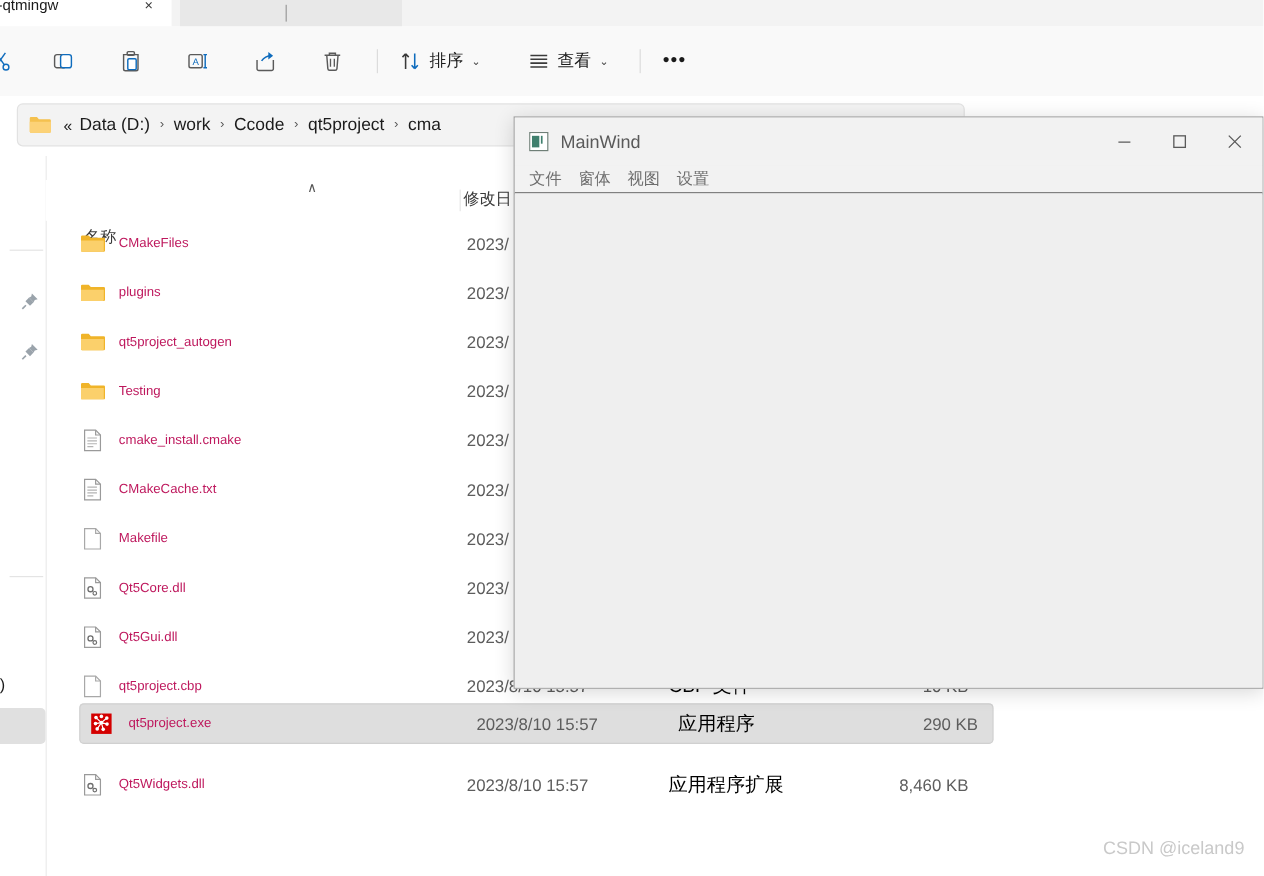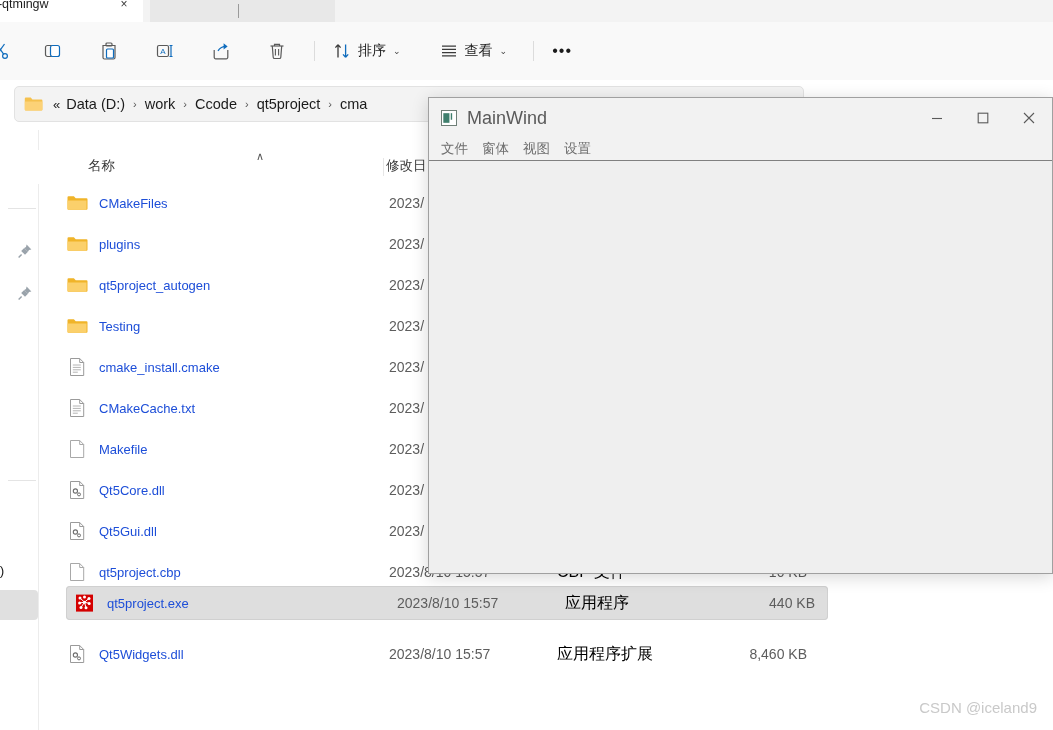--- a/index.html
+++ b/index.html
@@ -102,21 +102,21 @@
 
   
   .filelist { position: absolute; left: 38px; top: 186px; width: 1015px; bottom: 0; }
   .row {
     position: absolute; left: 20px; width: 762px; height: 34px;
     display: flex; align-items: center; border-radius: 4px; cursor: default;
   }
   .row.selected { background: #dedede; box-shadow: inset 0 0 0 1px #d0d0d0; }
   .row .ficon { width: 22px; height: 22px; margin-left: 8px; flex: 0 0 auto; }
   .row .fname {
-    font-size: 13px; color: #1d4ed8; margin-left: 11px; white-space: nowrap;
+    font-size: 11px; color: #be185d; margin-left: 11px; white-space: nowrap;
     width: 290px; overflow: hidden;
   }
   .row .fdate {
     font-size: 14px; color: #5d5d5d; white-space: nowrap; width: 168px; flex: 0 0 auto;
   }
   .row .ftype {
     font-size: 16px; color: #000000; white-space: nowrap; width: 150px; flex: 0 0 auto;
   }
   .row .fsize {
     font-size: 14px; color: #5d5d5d; white-space: nowrap; width: 100px;
@@ -133,21 +133,21 @@
   .qt-title {
     position: absolute; left: 0; top: 0; right: 0; height: 40px;
     background: #f2f2f2; display: flex; align-items: center;
   }
   .qt-appicon {
     width: 16px; height: 16px; margin-left: 12px; flex: 0 0 auto;
     border: 1px solid #6f7f77; background: #ffffff;
     display: block;
   }
   .qt-title-text {
-    font-size: 18px; color: #5a5a5a; margin-left: 10px; white-space: nowrap; flex: 1;
+    font-size: 15px; color: #5a5a5a; margin-left: 10px; white-space: nowrap; flex: 1;
   }
   .qt-ctl {
     width: 46px; height: 40px; display: flex; align-items: center; justify-content: center;
     cursor: default; flex: 0 0 auto;
   }
   .qt-menu {
     position: absolute; left: 0; top: 40px; right: 0; height: 23px;
     background: #f2f2f2; display: flex; align-items: center; padding-left: 12px; gap: 14px;
     border-bottom: 1px solid #808080;
   }
@@ -286,21 +286,21 @@
         <path d="M4.6 11.4 L1.6 14.4" stroke="#9aa3ab" stroke-width="1.4"></path>
       </svg>
       <div class="nav-divider" style="top:350px;"></div>
       <div class="nav-drive-label" style="top:433px;">:)</div>
       <div class="nav-drive-sel" style="top:460px;"></div>
     </div>
     <div class="navsep"></div>
 
     <div class="colhdr">
       <div class="col-sortmark">∧</div>
-      <div class="col-label" style="left:50px;">名称</div>
+      <div class="col-label" style="left:32px;margin-top:32px;">名称</div>
       <div class="col-vsep" style="left:345px;"></div>
       <div class="col-label" style="left:348px;">修改日</div>
     </div>
 
     <div class="filelist">
         <div class="row" style="top: 0px;">
           <svg viewBox="0 0 22 22" class="ficon">
             <path d="M1.5 5.2a1 1 0 0 1 1-1h5.4l1.8 2h10.8a1 1 0 0 1 1 1v9.6a1 1 0 0 1-1 1H2.5a1 1 0 0 1-1-1z" fill="#f0b429"></path>
             <path d="M1.5 8.4h19v8.4a1 1 0 0 1-1 1H2.5a1 1 0 0 1-1-1z" fill="#fbd06b"></path>
           </svg>
@@ -414,21 +414,21 @@
             <circle cx="5.6" cy="11" r="1.5" fill="#ffffff"></circle>
             <circle cx="10.5" cy="10.2" r="1.5" fill="#ffffff"></circle>
             <circle cx="15.2" cy="11.4" r="1.5" fill="#ffffff"></circle>
             <circle cx="7" cy="15.4" r="1.5" fill="#ffffff"></circle>
             <circle cx="12" cy="15.8" r="1.5" fill="#ffffff"></circle>
             <path d="M6 6 L10.5 10.2 L15 6.4 M5.6 11 L10.5 10.2 L15.2 11.4 M7 15.4 L10.5 10.2 L12 15.8" stroke="#ffffff" stroke-width="1" fill="none"></path>
           </svg>
           <span class="fname">qt5project.exe</span>
           <span class="fdate">2023/8/10 15:57</span>
           <span class="ftype">应用程序</span>
-          <span class="fsize">440 KB</span>
+          <span class="fsize">290 KB</span>
         </div>
         <div class="row" style="top: 451px;">
           <svg viewBox="0 0 22 22" class="ficon">
             <path d="M4.5 2.5h9.2l4 4v13h-13.2z" fill="#ffffff" stroke="#9a9a9a" stroke-width="1"></path>
             <path d="M13.7 2.5v4h4" fill="none" stroke="#9a9a9a" stroke-width="1"></path>
             <circle cx="9.4" cy="12" r="2.1" fill="none" stroke="#6e6e6e" stroke-width="1.1"></circle>
             <circle cx="13" cy="15.4" r="1.5" fill="none" stroke="#6e6e6e" stroke-width="1"></circle>
           </svg>
           <span class="fname">Qt5Widgets.dll</span>
           <span class="fdate">2023/8/10 15:57</span>

